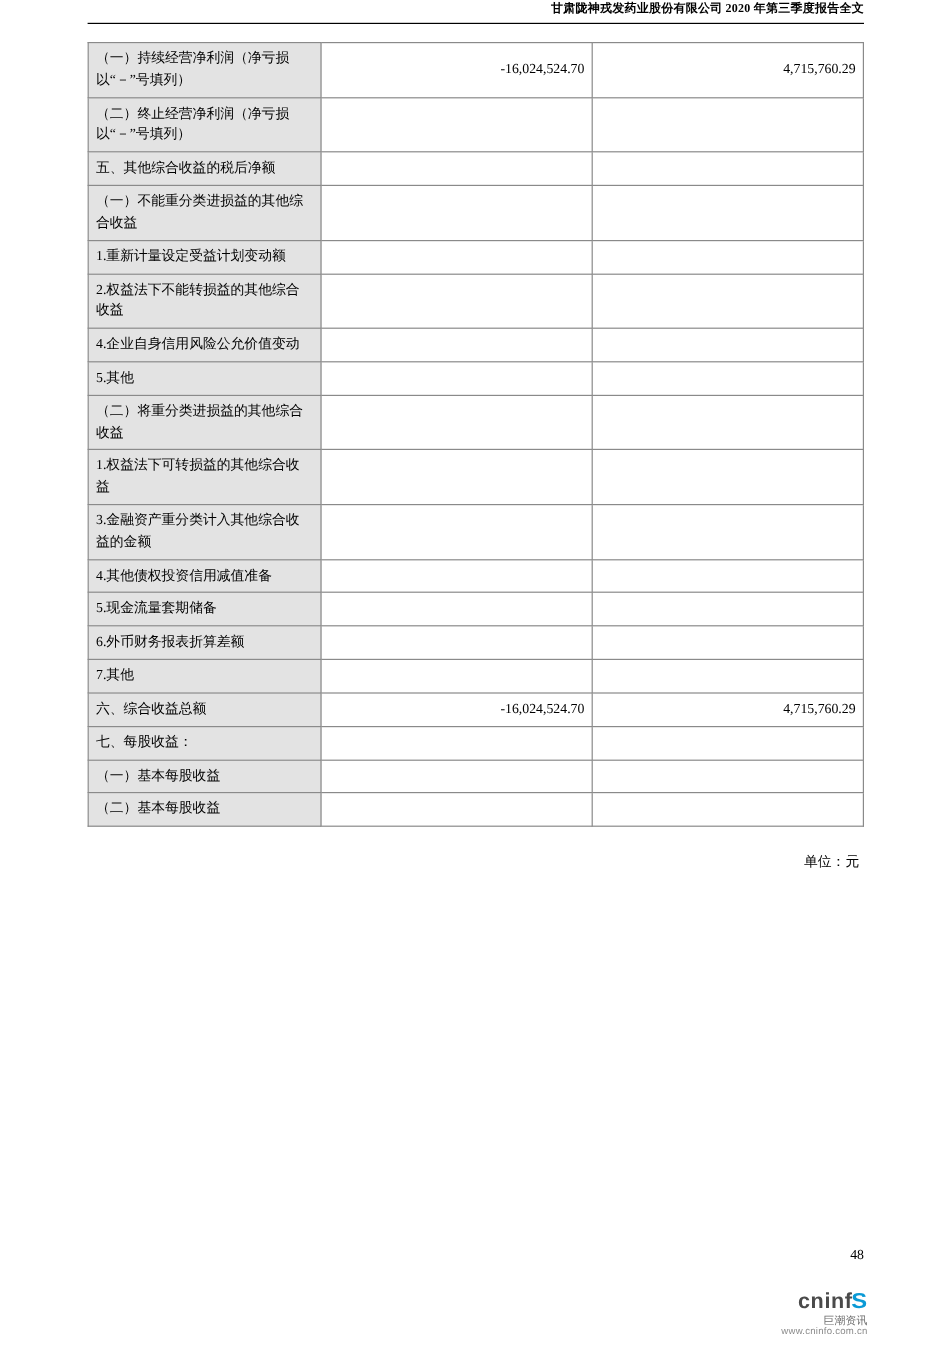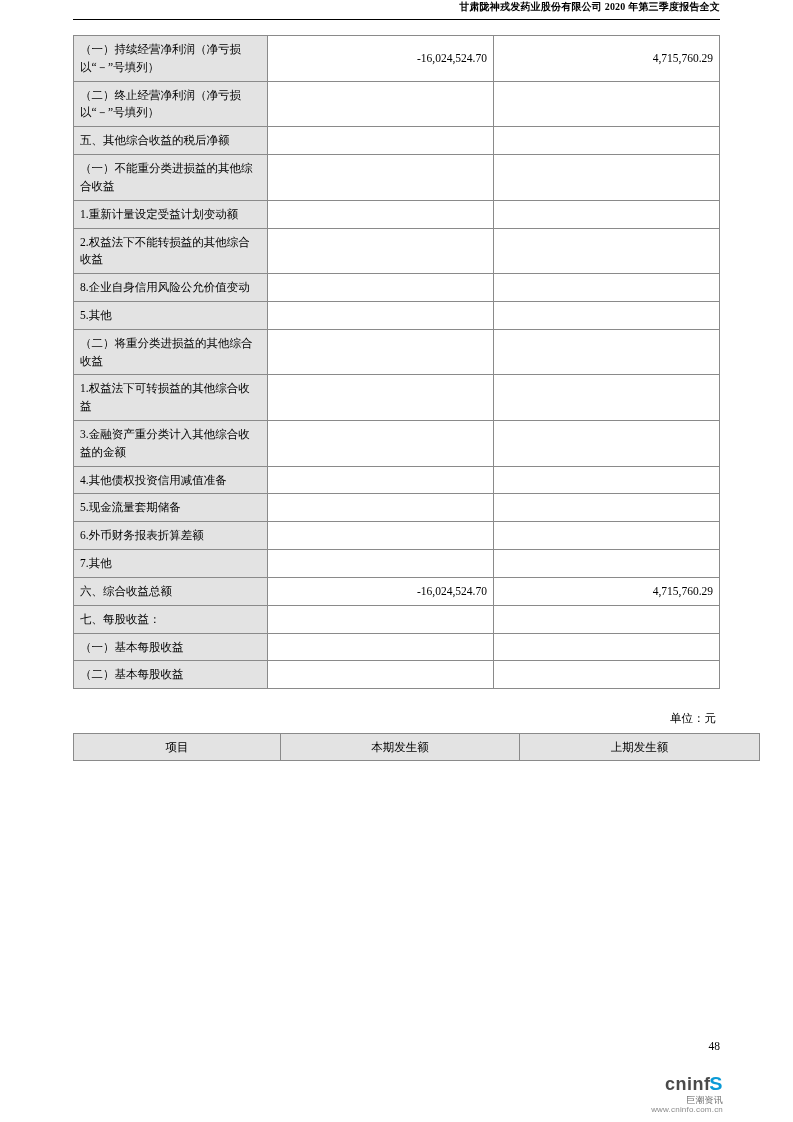--- a/index.html
+++ b/index.html
@@ -167,21 +167,21 @@
           <td class="label indent2">1.重新计量设定受益计划变动额</td>
           <td class="val"></td>
           <td class="val"></td>
         </tr>
         <tr>
           <td class="label indent2">2.权益法下不能转损益的其他综合收益</td>
           <td class="val"></td>
           <td class="val"></td>
         </tr>
         <tr>
-          <td class="label indent2">8.企业自身信用风险公允价值变动</td>
+          <td class="label indent2">4.企业自身信用风险公允价值变动</td>
           <td class="val"></td>
           <td class="val"></td>
         </tr>
         <tr>
           <td class="label indent2">5.其他</td>
           <td class="val"></td>
           <td class="val"></td>
         </tr>
         <tr>
           <td class="label indent1">（二）将重分类进损益的其他综合收益</td>
@@ -237,29 +237,20 @@
           <td class="label indent1">（二）基本每股收益</td>
           <td class="val"></td>
           <td class="val"></td>
         </tr>
       </tbody>
   </table>
 
 
   <div class="unit-line">单位：元</div>
 
-  <table class="cf">
-    <tbody>
-      <tr>
-        <td class="c1">项目</td>
-        <td class="c2">本期发生额</td>
-        <td class="c3">上期发生额</td>
-      </tr>
-    </tbody>
-  </table>
 
   <div class="page-num">48</div>
 
   <div class="logo">
     <div class="logo-main"><span>cninf</span><span class="logo-mark">S</span></div>
     <div class="logo-sub">巨潮资讯</div>
     <div class="logo-sub2">www.cninfo.com.cn</div>
   </div>
 
 </div>

